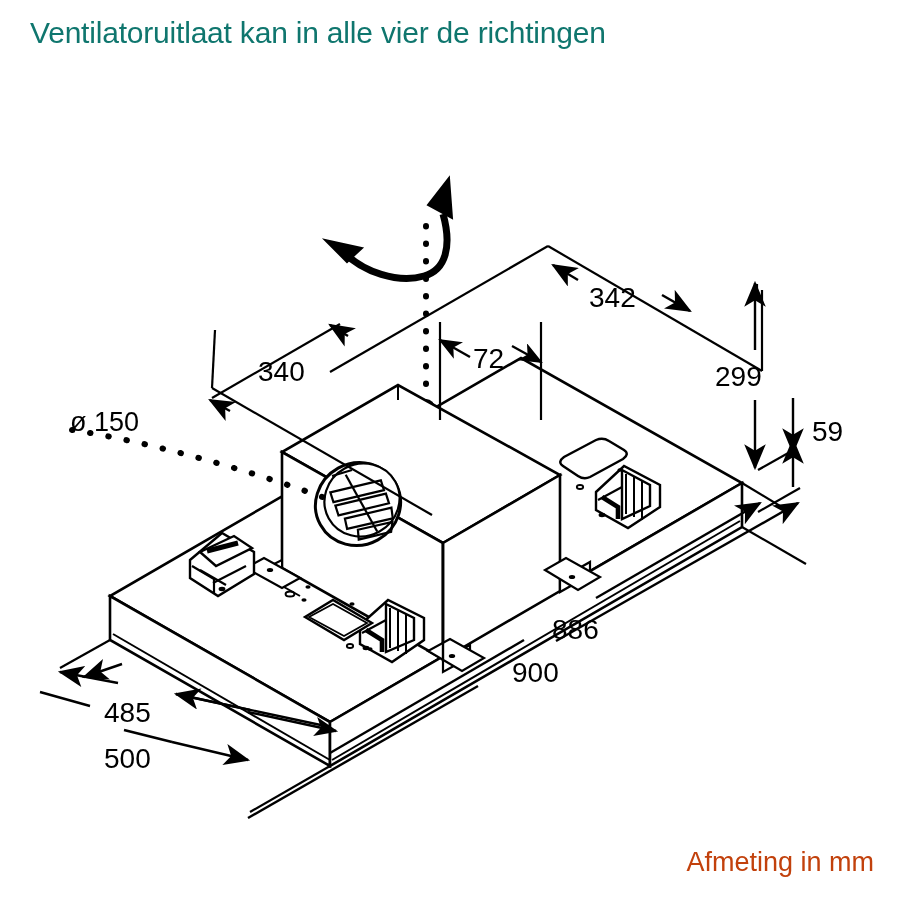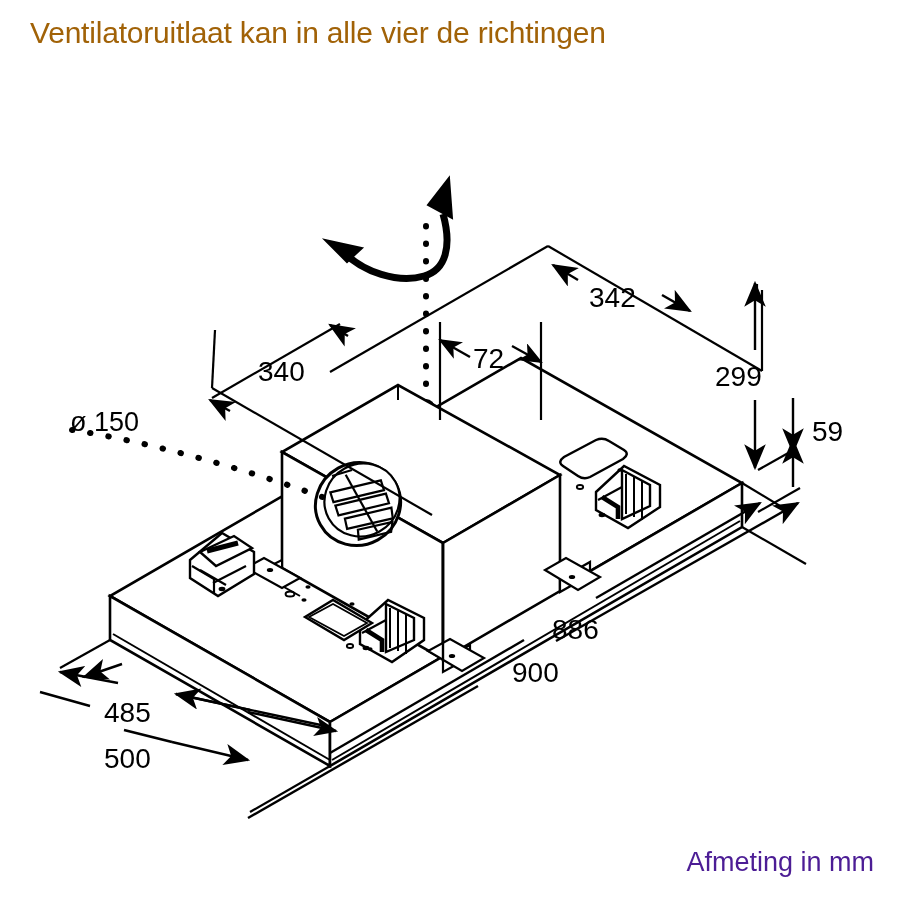--- a/index.html
+++ b/index.html
@@ -22,30 +22,30 @@
     background: #ffffff;
   }
   .title-block {
     position: absolute;
     left: 30px;
     top: 14px;
     width: 840px;
     font-size: 30px;
     line-height: 38px;
     font-weight: 400;
-    color: #a16207;
+    color: #0f766e;
     letter-spacing: -0.2px;
   }
   .footer-note {
     position: absolute;
     right: 26px;
     bottom: 22px;
     font-size: 27px;
     line-height: 32px;
-    color: #4c1d95;
+    color: #c2410c;
     text-align: right;
     white-space: nowrap;
   }
   #drawing {
     position: absolute;
     left: 0;
     top: 0;
     width: 900px;
     height: 900px;
   }

